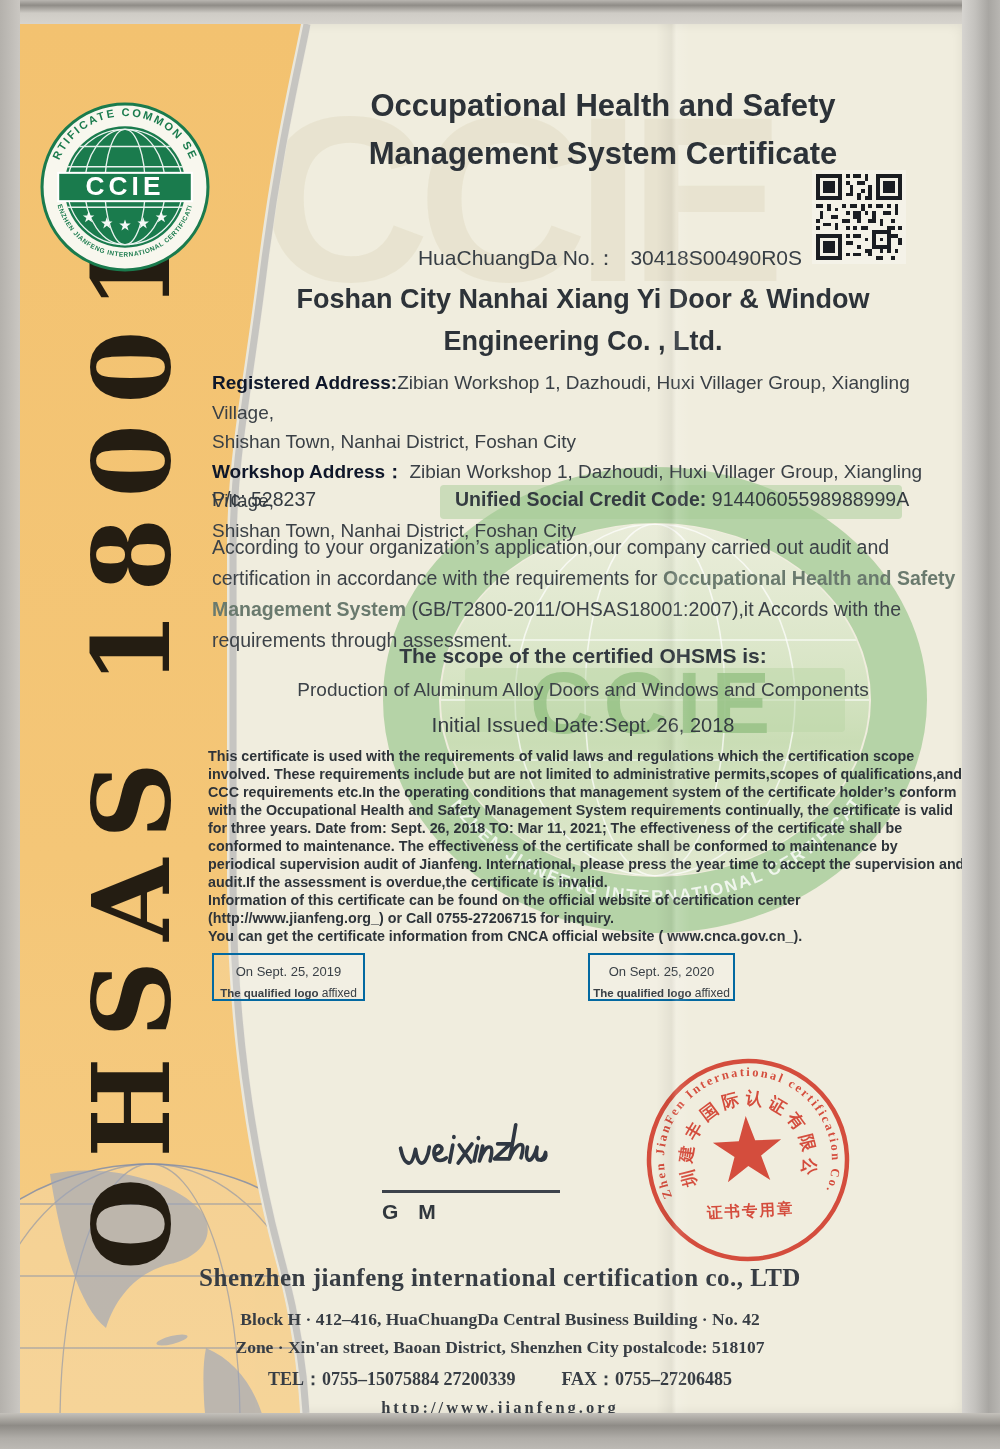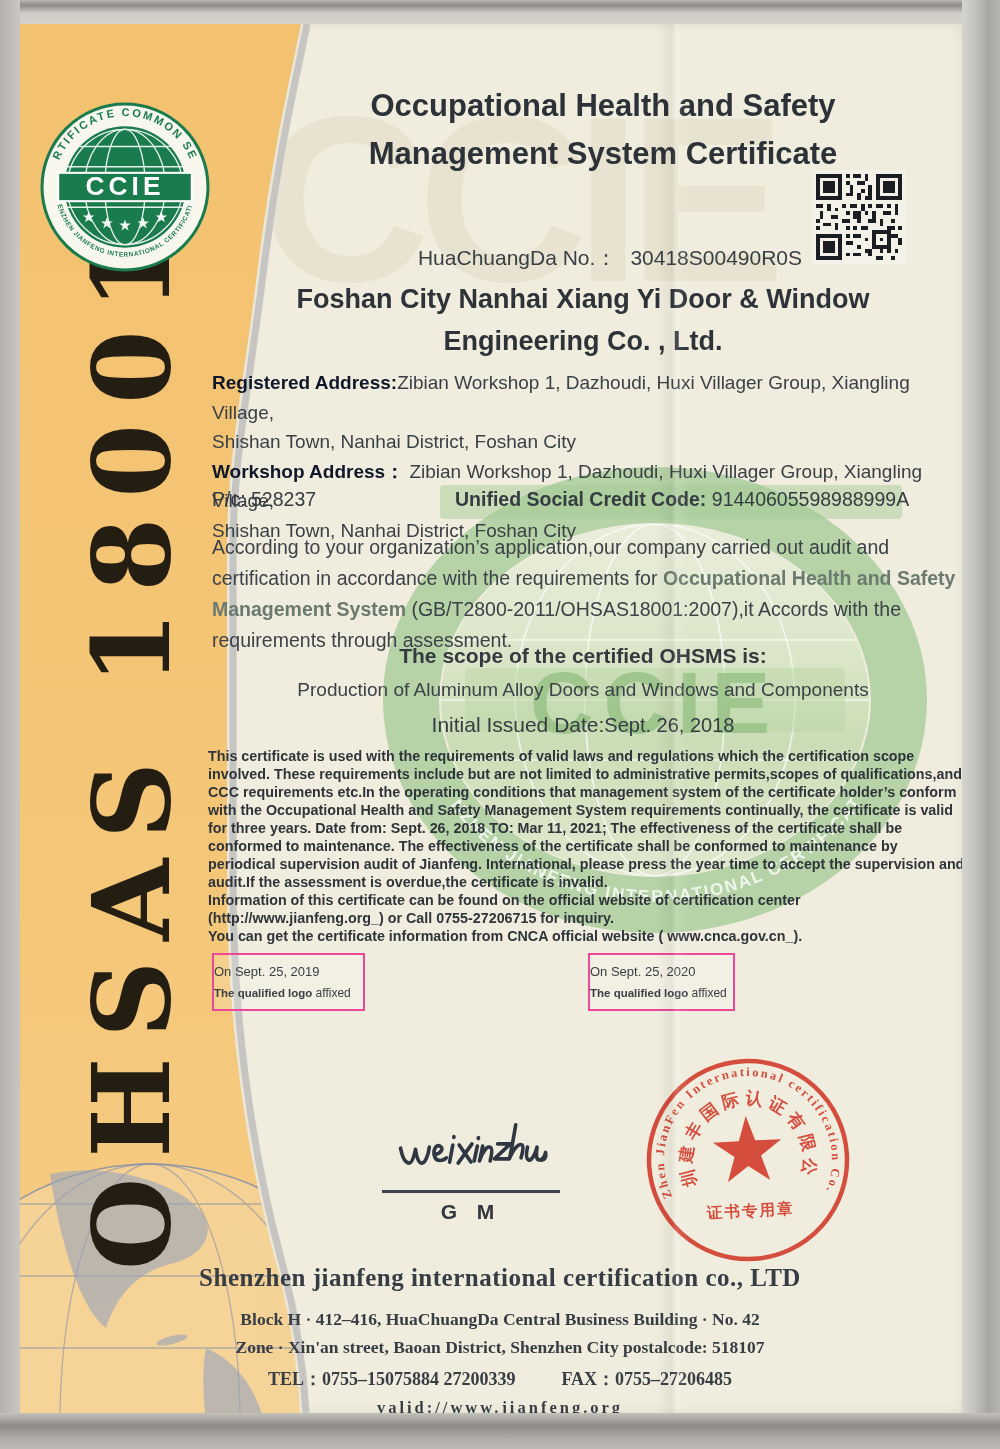--- a/index.html
+++ b/index.html
@@ -67,31 +67,31 @@
   .scope-text { position:absolute; left:192px; top:655px; width:742px; text-align:center;
     font-size:19px; color:#3c4248; }
   .issued { position:absolute; left:192px; top:689px; width:742px; text-align:center;
     font-size:21px; color:#353c42; }
   .issued b { font-weight:normal; }
   .issued .date { font-weight:normal; font-size:20px; }
 
   .fine { position:absolute; left:188px; top:724px; width:758px; font-size:14.3px;
     line-height:17.95px; font-weight:bold; color:#2e343a; }
 
-  .affix-box { position:absolute; width:153px; height:58px; border:2px solid #ec4899;
-    text-align:left; color:#3a4046; background:rgba(255,255,255,.15); }
+  .affix-box { position:absolute; width:153px; height:48px; border:2px solid #0369a1;
+    text-align:center; color:#3a4046; background:rgba(255,255,255,.15); }
   .affix-box .d { font-size:13px; margin-top:9px; }
   .affix-box .c { font-size:11.5px; margin-top:7px; font-weight:bold; }
   .affix-box .c .big { font-size:12px; font-weight:normal; }
   .box1 { left:192px; top:929px; }
   .box2 { left:568px; top:929px; width:147px; }
 
   .sig-svg { position:absolute; left:372px; top:1092px; z-index:3; }
   .sig-line { position:absolute; left:362px; top:1166px; width:178px; height:3px; background:#3d434b; }
-  .sig-title { position:absolute; left:362px; top:1176px; width:178px; text-align:center;
+  .sig-title { position:absolute; left:362px; top:1176px; width:178px; text-align:left;
     font-weight:bold; font-size:21px; letter-spacing:7px; color:#31373d; }
 
   .stamp { position:absolute; left:622px; top:1030px; z-index:4; opacity:.9;
     transform:rotate(-3deg); }
 
   .footer { position:absolute; left:40px; top:1240px; width:880px; text-align:center;
     font-family:"Liberation Serif",serif; font-weight:bold; color:#373d44; }
   .footer .co { font-size:25px; letter-spacing:.5px; }
   .footer .a1 { font-size:17.5px; margin-top:17px; }
   .footer .a2 { font-size:17.5px; margin-top:7px; }
@@ -340,19 +340,19 @@
         <text x="106" y="162" text-anchor="middle" font-family="Liberation Sans, sans-serif" font-size="15.5" font-weight="bold" letter-spacing="2" fill="#d23c2c">证书专用章</text>
       </svg>
 
       <div class="footer">
         <div class="co">Shenzhen jianfeng international certification co., LTD</div>
         <div class="a1">Block H · 412–416, HuaChuangDa Central Business Building ·  No. 42</div>
         <div class="a2">Zone ·  Xin'an street, Baoan District, Shenzhen City  postalcode:  518107</div>
         <div class="tel-row">
           <span>TEL：</span><span>0755–15075884  27200339</span><span class="gap"></span><span>FAX：</span><span>0755–27206485</span>
         </div>
-        <div class="url">valid://www.jianfeng.org</div>
+        <div class="url">http://www.jianfeng.org</div>
       </div>
     </div>
 
     <div class="crease"></div>
   </div>
 </div>
 
 </body></html>

